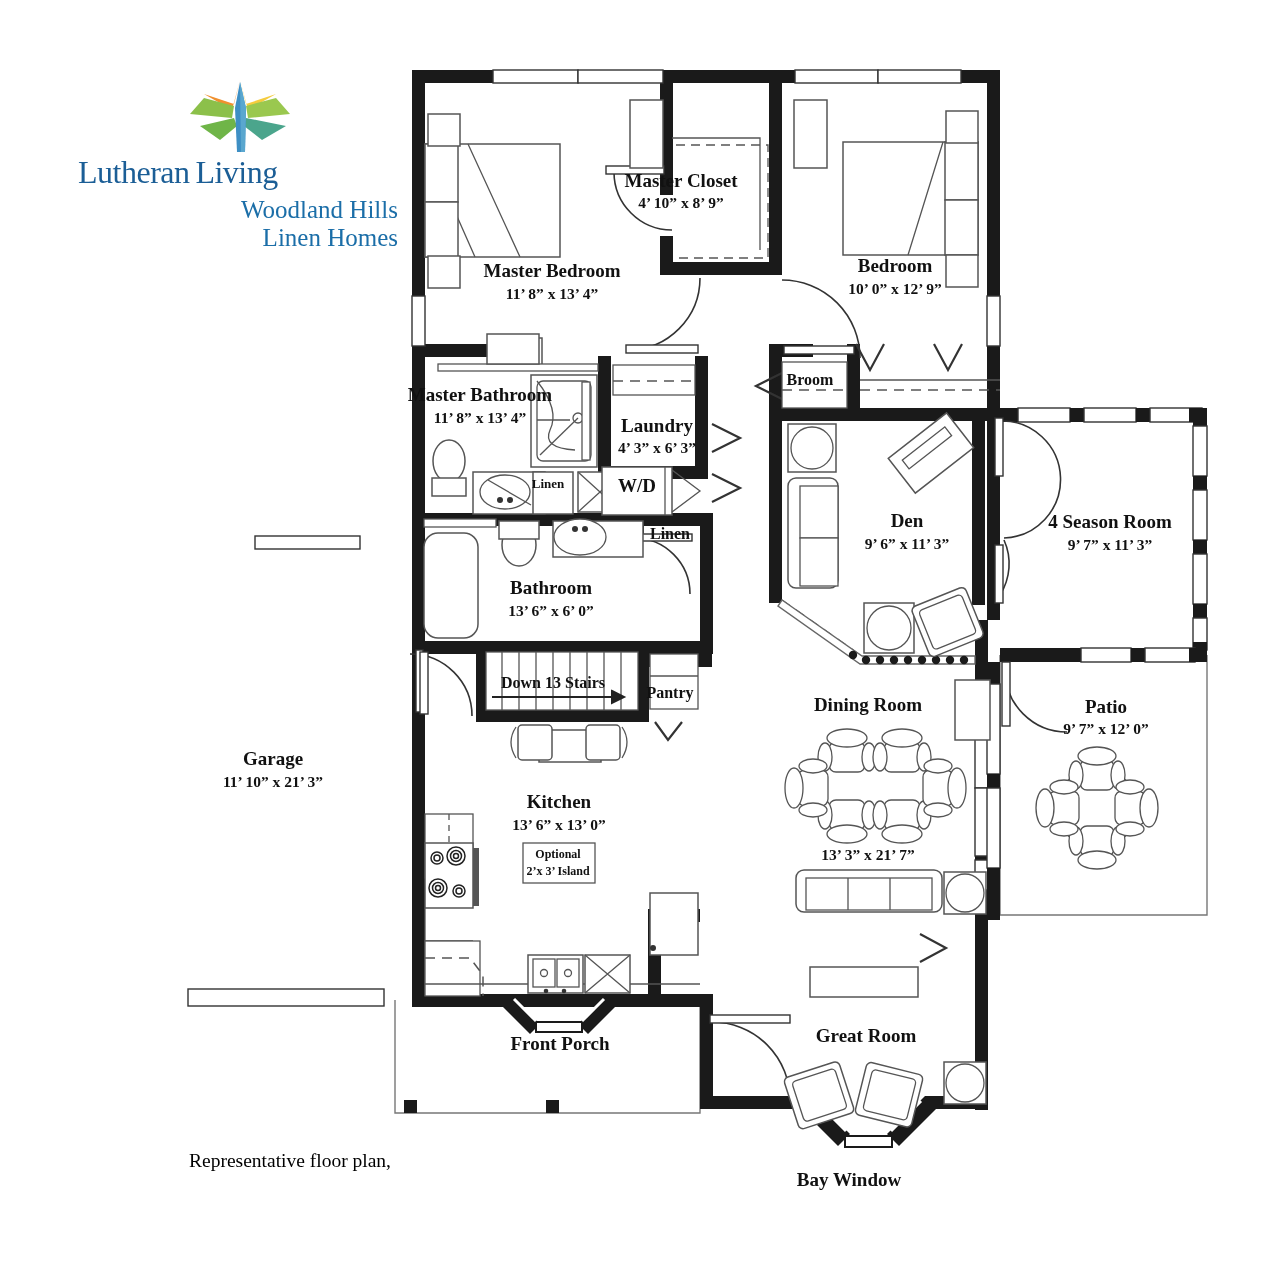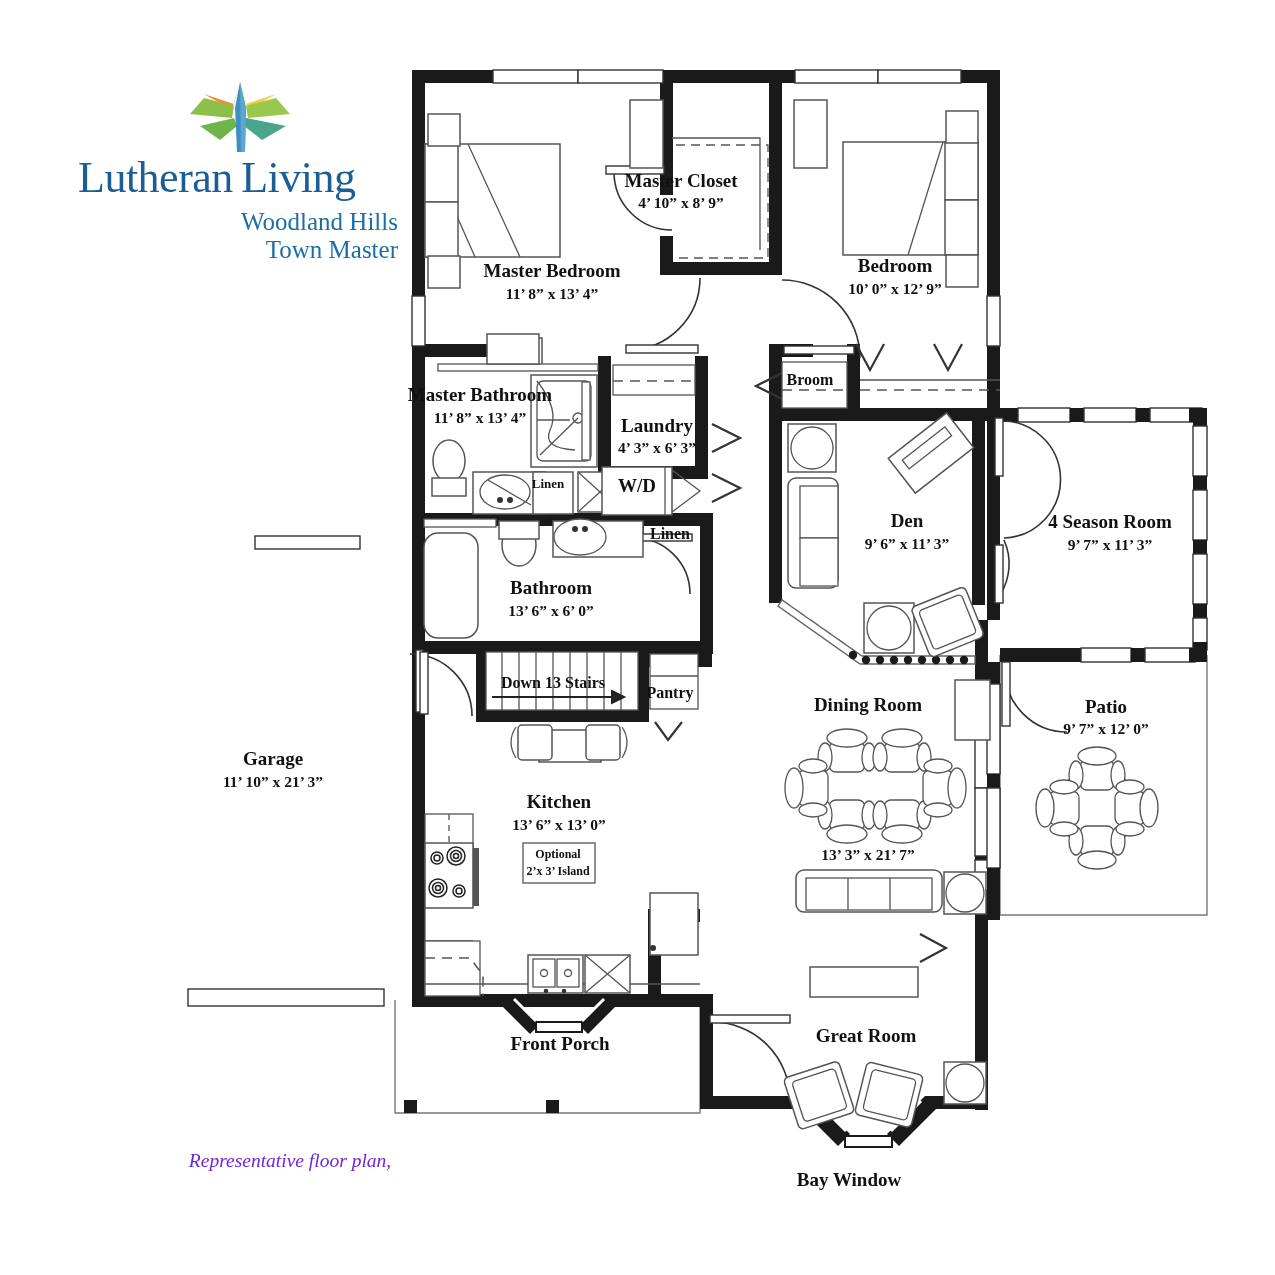--- a/index.html
+++ b/index.html
@@ -1,22 +1,22 @@
 <!DOCTYPE html>
 <html><head>
 <meta charset="utf-8">
 <style>
   html,body{margin:0;padding:0;background:#ffffff;}
   body{width:1275px;height:1275px;font-family:"Liberation Serif",serif;color:#1a1a1a;overflow:hidden;}
   #stage{position:relative;width:1275px;height:1275px;background:#fff;}
   svg{display:block;}
   .logo-wrap{position:absolute;left:78px;top:78px;width:320px;}
-  .logo-title{font-family:"Liberation Serif",serif;font-size:44px;color:#1b5e96;letter-spacing:-0.5px;line-height:1;white-space:nowrap;}
+  .logo-title{font-family:"Liberation Serif",serif;font-size:32px;color:#1b5e96;letter-spacing:-0.5px;line-height:1;white-space:nowrap;}
   .logo-sub{font-family:"Liberation Serif",serif;font-size:25px;color:#1b6ea8;text-align:right;line-height:1.12;margin-top:8px;}
-  .disclaimer{position:absolute;left:140px;top:1148px;width:300px;font-family:"Liberation Serif",serif;font-style:italic;font-size:19.5px;color:#6d28d9;line-height:1.35;text-align:center;}
+  .disclaimer{position:absolute;left:140px;top:1148px;width:300px;font-family:"Liberation Serif",serif;font-size:19.5px;color:#000000;line-height:1.35;text-align:center;}
   .rl{font-family:"Liberation Serif",serif;font-weight:bold;text-anchor:middle;fill:#111;}
   .rname{font-size:19px;}
   .rdim{font-size:15.5px;}
   .rtiny{font-size:12px;}
   .wall{fill:#1a1a1a;}
   .thin2{fill:none;stroke:#555;stroke-width:1.3;}
   .furn{fill:#fff;stroke:#555;stroke-width:1.5;}
   .furn2{fill:#fff;stroke:#555;stroke-width:1.3;}
   .swing{fill:none;stroke:#333;stroke-width:1.6;}
   .dash{fill:none;stroke:#555;stroke-width:1.5;stroke-dasharray:10 7;}
@@ -37,21 +37,21 @@
         <path d="M44 40 L10 48 L30 62 L47 48 Z" fill="#6fb548"></path>
         <path d="M56 28 L86 20 L100 36 L58 40 Z" fill="#9ac84f"></path>
         <path d="M56 40 L96 48 L72 62 L54 48 Z" fill="#4ba58c"></path>
         <path d="M50 4 L56 30 L55 74 L47 74 L45 30 Z" fill="#3e8fc4"></path>
         <path d="M50 4 L56 30 L55 74 L51 74 Z" fill="#5aa7cf"></path>
       </g>
     </svg>
     <div class="logo-title"><span>Lutheran</span> <span>Living</span></div>
     <div class="logo-sub">
       <div>Woodland Hills</div>
-      <div>Town Master</div>
+      <div>Linen Homes</div>
     </div>
   </div>
 
   <div class="disclaimer">
     <div>Representative floor plan,</div>
   </div>
 
   <svg id="plan" width="1275" height="1275" viewBox="0 0 1275 1275" style="position:absolute;left:0;top:0;">
 
     <g>

